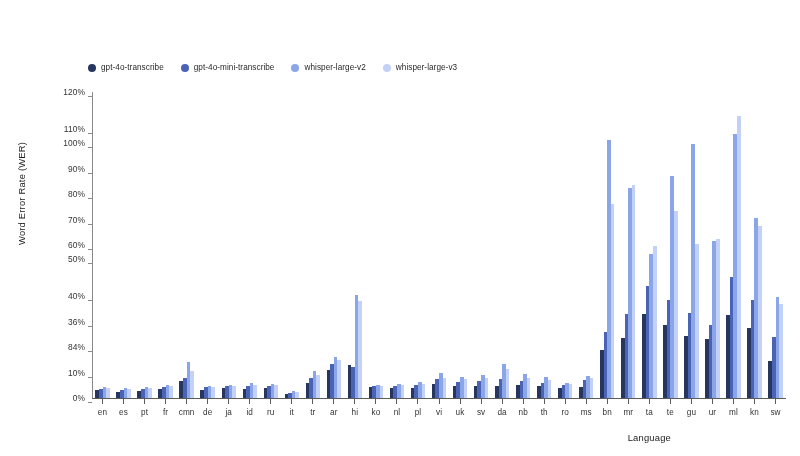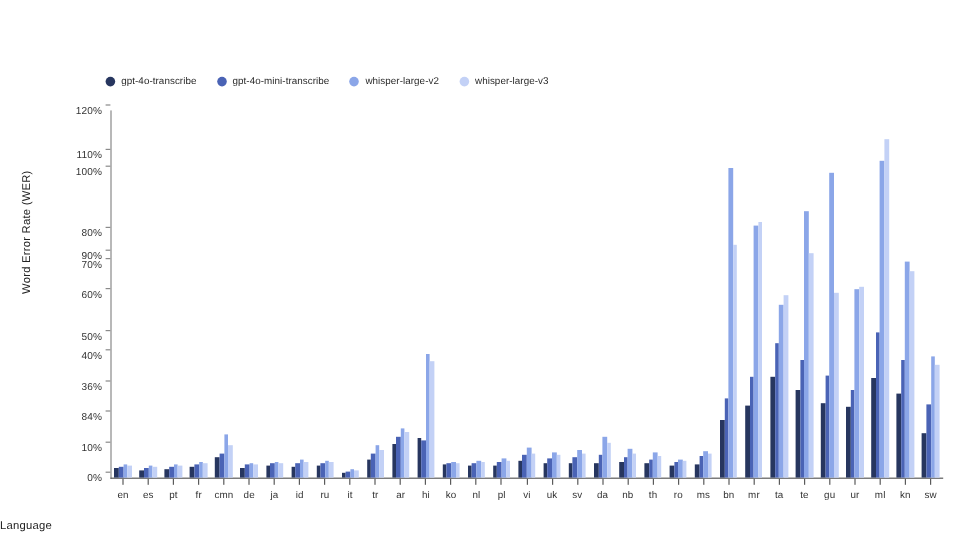--- a/index.html
+++ b/index.html
@@ -92,21 +92,21 @@
     background: #5b5b5b;
   }
 
   
   .ytick {
     position: absolute;
     right: 100%;
     transform: translateY(-50%);
     white-space: nowrap;
     display: flex;
-    align-items: flex-start;
+    align-items: flex-end;
     gap: 3px;
   }
   .ytick-text {
     font-size: 8.4px;
     color: #333333;
     letter-spacing: 0.1px;
   }
   .ytick-mark {
     width: 4px;
     height: 1px;
@@ -179,21 +179,21 @@
     font-size: 8.2px;
     color: #333333;
     white-space: nowrap;
     letter-spacing: 0.1px;
   }
   .x-axis-title {
     position: absolute;
     left: 0;
     top: 432px;
     width: 671px;
-    text-align: left;
+    text-align: right;
     font-size: 9.4px;
     color: #222222;
     letter-spacing: 0.2px;
   }
 </style>
 </head>
 <body>
 
 <div id="chart-root">
 
@@ -229,37 +229,37 @@
           <span class="ytick-mark"></span>
         </div>
         <div class="ytick" style="top: 37px;">
           <span class="ytick-text">110%</span>
           <span class="ytick-mark"></span>
         </div>
         <div class="ytick" style="top: 51px; margin-left: 47px;">
           <span class="ytick-text">100%</span>
           <span class="ytick-mark"></span>
         </div>
-        <div class="ytick" style="top: 76.5px; margin-top: 44px;">
+        <div class="ytick" style="top: 76.5px;">
           <span class="ytick-text">90%</span>
           <span class="ytick-mark"></span>
         </div>
         <div class="ytick" style="top: 102px;">
           <span class="ytick-text">80%</span>
           <span class="ytick-mark"></span>
         </div>
         <div class="ytick" style="top: 127.5px;">
           <span class="ytick-text">70%</span>
           <span class="ytick-mark"></span>
         </div>
         <div class="ytick" style="top: 153px;">
           <span class="ytick-text">60%</span>
           <span class="ytick-mark"></span>
         </div>
-        <div class="ytick" style="top: 188px;">
+        <div class="ytick" style="top: 167px;">
           <span class="ytick-text">50%</span>
           <span class="ytick-mark"></span>
         </div>
         <div class="ytick" style="top: 204px;">
           <span class="ytick-text">40%</span>
           <span class="ytick-mark"></span>
         </div>
         <div class="ytick" style="top: 229.5px;">
           <span class="ytick-text">36%</span>
           <span class="ytick-mark"></span>

